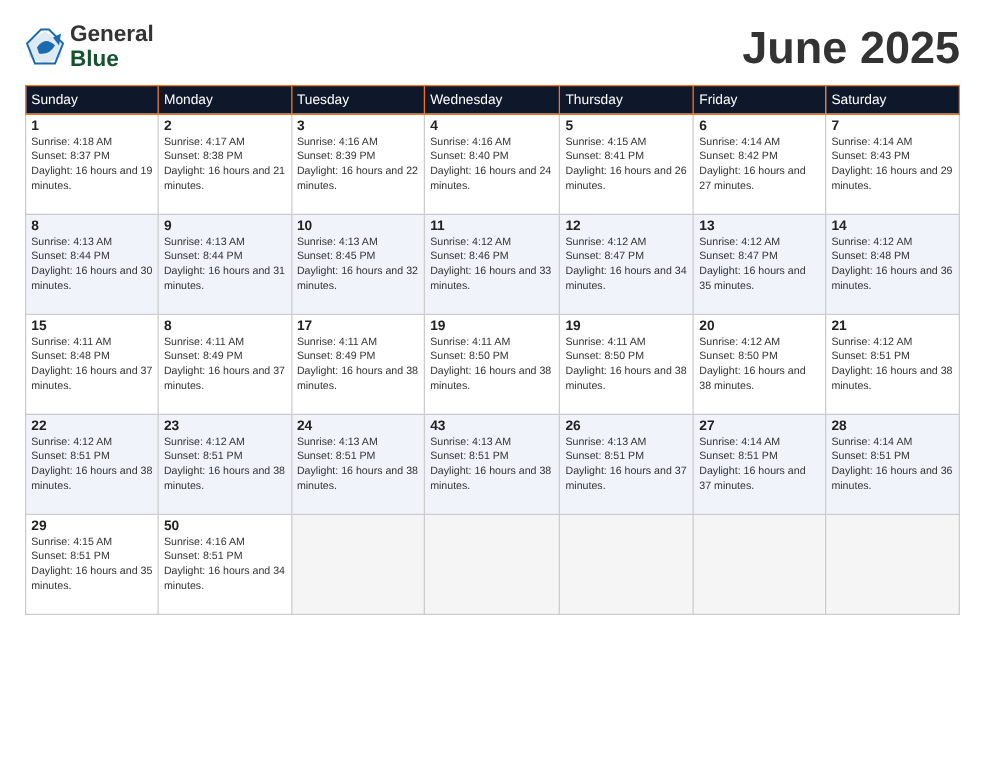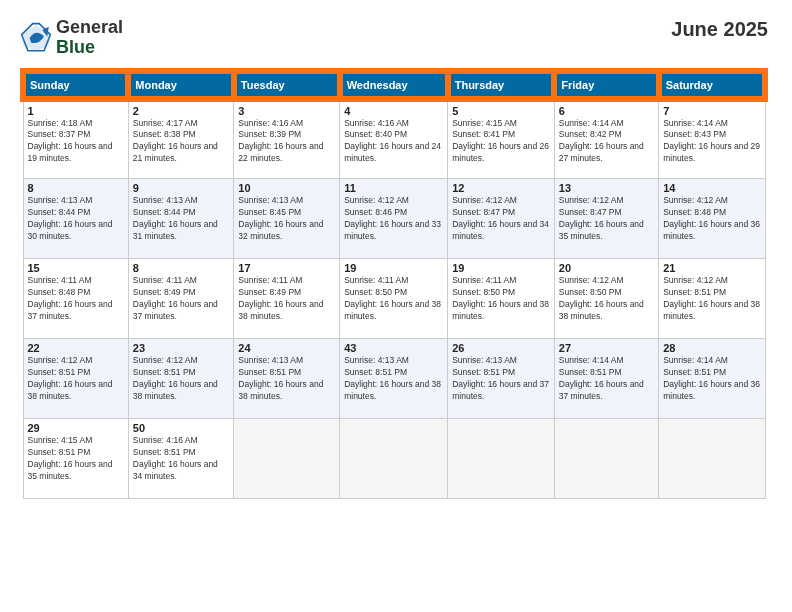--- a/index.html
+++ b/index.html
@@ -37,42 +37,42 @@
     .logo-text .blue { display: block; color: #14532d; }
     .logo-icon {
       width: 32px;
       height: 32px;
       margin-right: 4px;
     }
     .title-block {
       text-align: right;
     }
     .title-block h1 {
-      font-size: 20px;
+      font-size: 36px;
       font-weight: bold;
       color: #333;
       line-height: 1.1;
     }
     .title-block .subtitle {
       font-size: 13px;
       color: #555;
     }
     .calendar {
       width: 100%;
       border-collapse: collapse;
       font-size: 9.5px;
     }
     .calendar thead tr th {
-      background: #0369a1;
+      background: #0f172a;
       color: #fff;
       padding: 5px 4px;
       text-align: left;
       font-size: 11px;
-      font-weight: bold;
-      border: 6px solid #f97316;
+      font-weight: normal;
+      border: 1px solid #f97316;
     }
     .calendar tbody tr td {
       border: 1px solid #ccc;
       padding: 3px 4px;
       vertical-align: top;
       width: 113px;
       min-height: 72px;
       height: 80px;
       background: #fff;
     }

